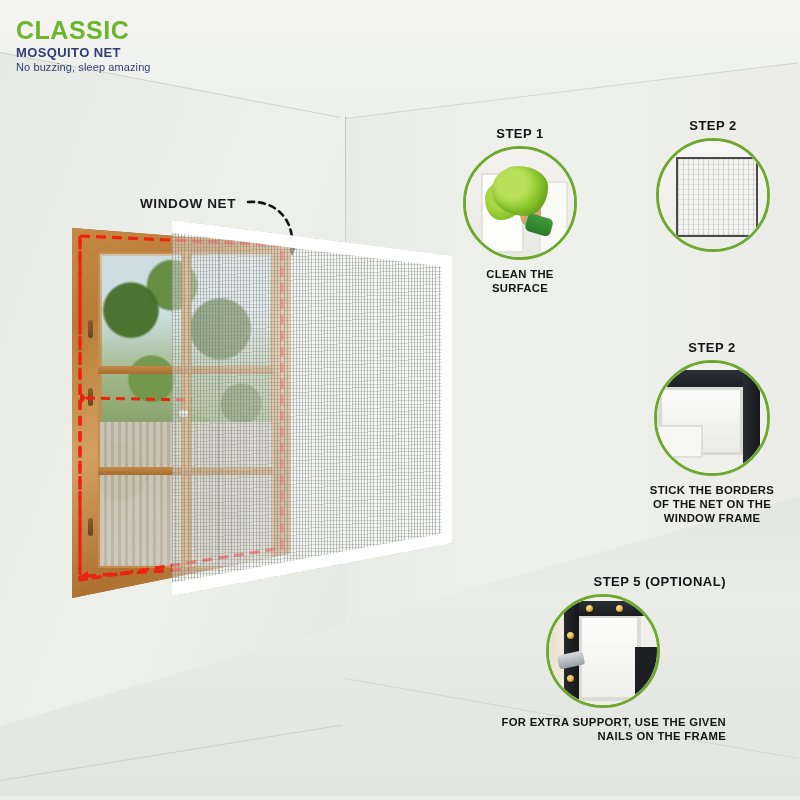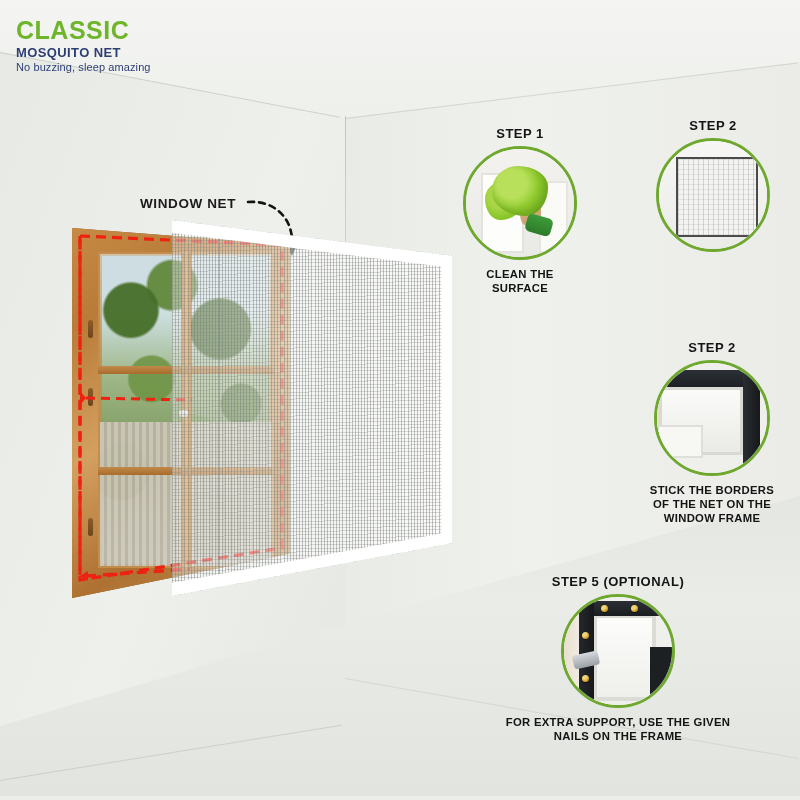--- a/index.html
+++ b/index.html
@@ -368,21 +368,21 @@
           <div class="wht2"></div>
         <div class="blk-top"></div>
           <div class="blk-right"></div>
       </div>
     </div>
     <div class="step-cap">STICK THE BORDERS
 OF THE NET ON THE
 WINDOW FRAME</div>
   </div>
 
-  <div class="step" style="left:495px;top:574px;width:246px;">
+  <div class="step" style="left:480px;top:574px;width:246px;text-align:right;">
     <div class="step-title">STEP 5 (OPTIONAL)</div>
     <div class="circle" style="--d:108px;">
       <div class="s5">
         <div class="beige"></div>
           <div class="wht"></div>
           <div class="dark-r"></div>
         <div class="blk-top"></div>
           <div class="blk-left"></div>
         <div class="nail" style="left:34%;top:7%;"></div>
         <div class="nail" style="left:62%;top:7%;"></div>

